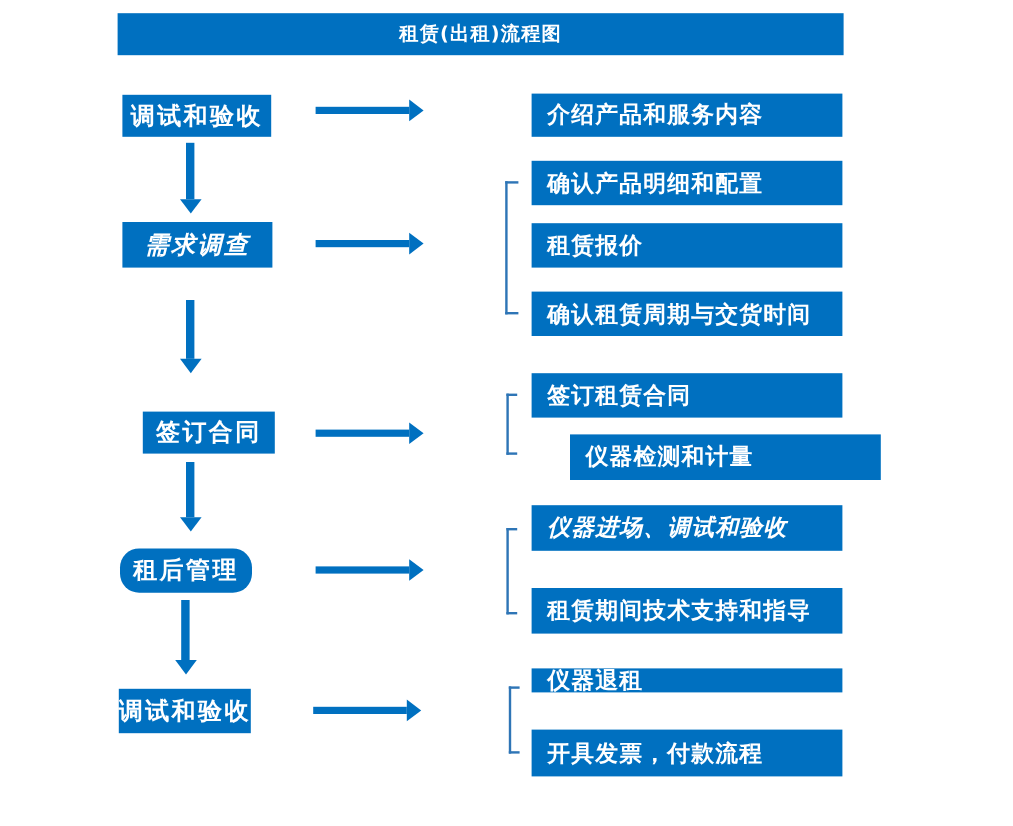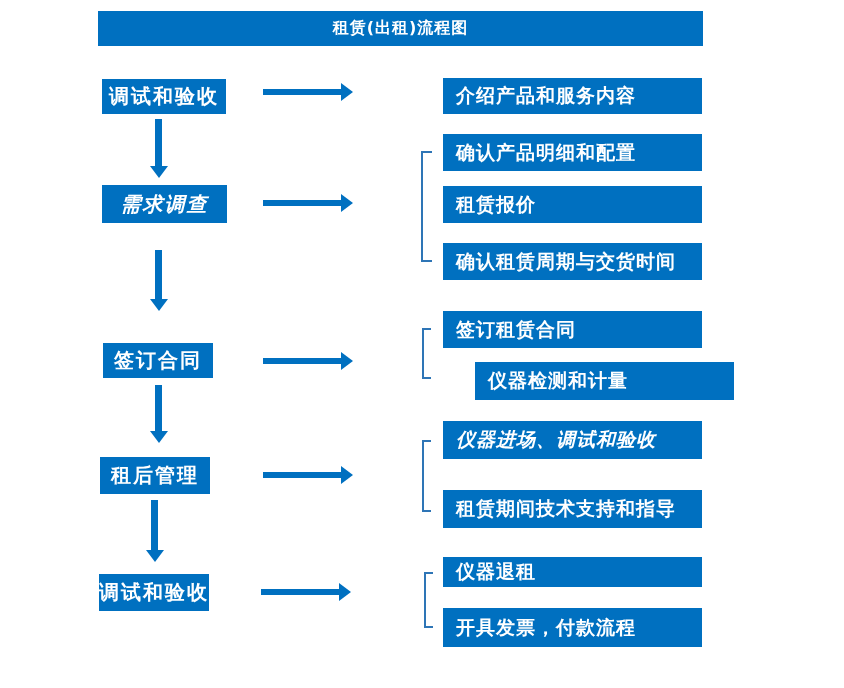--- a/index.html
+++ b/index.html
@@ -82,22 +82,22 @@
 </style>
 </head>
 <body>
 
 <div class="canvas">
 
   <div class="title-bar">租赁(出租)流程图</div>
 
   <div class="step-box" style="left:102px; top:79px;  width:124px; height:35px;">调试和验收</div>
   <div class="step-box" style="left:102px; top:185px; width:125px; height:38px;font-style:italic;">需求调查</div>
-  <div class="step-box" style="left:103px; top:343px; width:110px; height:35px;">签订合同</div>
-  <div class="step-box" style="left:100px; top:457px; width:110px; height:37px;">租后管理</div>
+  <div class="step-box" style="left:119px; top:343px; width:110px; height:35px;">签订合同</div>
+  <div class="step-box" style="left:100px; top:457px; width:110px; height:37px;border-radius:16px;">租后管理</div>
   <div class="step-box" style="left:99px;  top:574px; width:110px; height:37px;">调试和验收</div>
 
   <div class="v-arrow" style="left:155px; top:119px; height:47px;"></div>
   <div class="v-arrow" style="left:155px; top:250px; height:49px;"></div>
   <div class="v-arrow" style="left:155px; top:385px; height:46px;"></div>
   <div class="v-arrow" style="left:151px; top:500px; height:50px;"></div>
 
   <div class="h-arrow" style="left:263px; top:89px;  width:78px;"></div>
   <div class="h-arrow" style="left:263px; top:200px; width:78px;"></div>
   <div class="h-arrow" style="left:263px; top:358px; width:78px;"></div>
@@ -114,16 +114,16 @@
   <div class="detail-box" style="top:134px; height:37px;">确认产品明细和配置</div>
   <div class="detail-box" style="top:186px; height:37px;">租赁报价</div>
   <div class="detail-box" style="top:243px; height:37px;">确认租赁周期与交货时间</div>
 
   <div class="detail-box" style="top:311px; height:37px;">签订租赁合同</div>
   <div class="detail-box" style="top:362px; height:38px;margin-left:32px;">仪器检测和计量</div>
 
   <div class="detail-box" style="top:421px; height:38px;font-style:italic;">仪器进场、调试和验收</div>
   <div class="detail-box" style="top:490px; height:38px;">租赁期间技术支持和指导</div>
 
-  <div class="detail-box" style="top:557px; height:30px;">仪器退租</div>
+  <div class="detail-box" style="top:557px; height:20px;">仪器退租</div>
   <div class="detail-box" style="top:608px; height:39px;">开具发票，付款流程</div>
 
 </div>
 
 </body></html>

